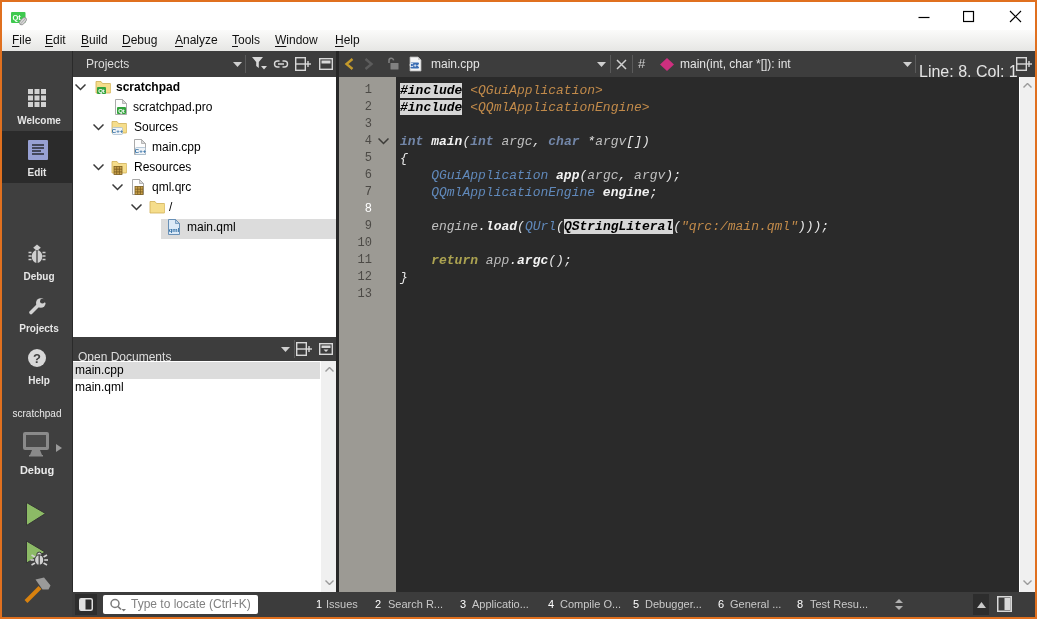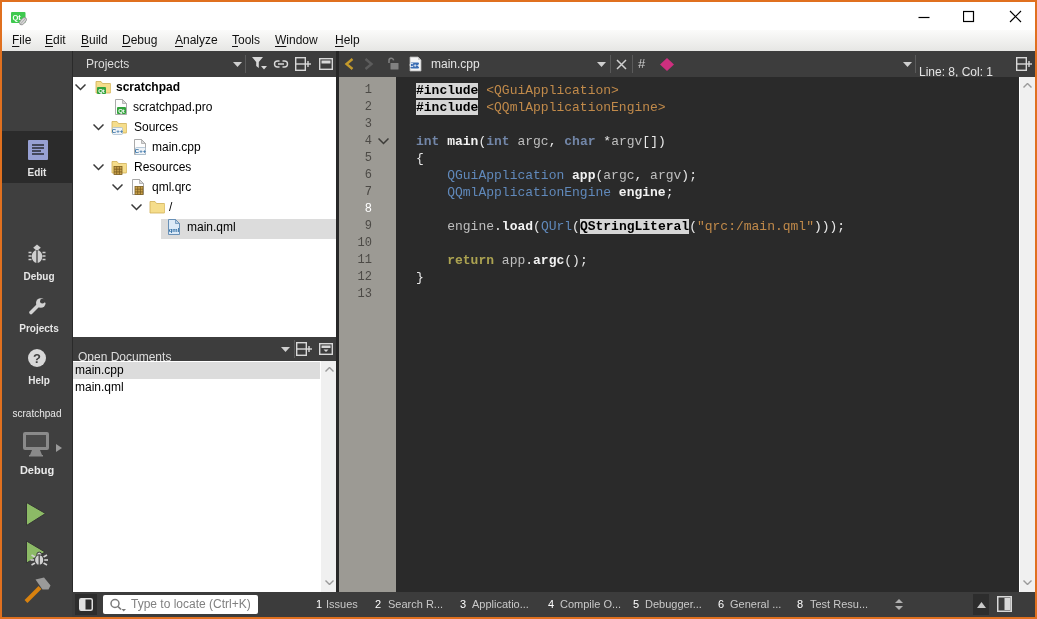--- a/index.html
+++ b/index.html
@@ -25,21 +25,21 @@
   #opendocs-head{left:73px;top:337px;width:263px;height:24px;background:#3d3d3d;}
   #opendocs{left:73px;top:361px;width:263px;height:231px;background:#ffffff;}
   #od-scroll{left:320px;top:361px;width:16px;height:231px;background:#f0f0f0;border-left:1px solid #fff;box-sizing:border-box;}
   
   #gutter{left:339px;top:77px;width:57px;height:515px;background:#9c9a94;}
   #editor{left:396px;top:77px;width:623px;height:515px;background:#2a2a2a;}
   #ed-scroll{left:1019px;top:77px;width:16px;height:515px;background:#f0f0f0;border-left:1px solid #ffffff;box-sizing:border-box;}
   #bottombar{left:72px;top:592px;width:963px;height:25px;background:#3c3c3c;}
   
   pre{margin:0;font-family:"Liberation Mono", monospace;font-size:13px;line-height:17px;}
-  #code{left:416px;top:82px;color:#e8e8e8;}
+  #code{left:400px;top:82px;color:#e8e8e8;font-style:italic;}
   #gutnum{left:339px;top:82px;width:33px;text-align:right;color:#4c4a46;font-size:12px;}
   .hl{background:#d6d6d6;color:#000;font-weight:bold;}
   .str{color:#c18a4a;}
   .kw{color:#7286a8;font-weight:bold;}
   .typ{color:#6089bb;}
   .fn{color:#f2f2f2;font-weight:bold;}
   .prm{color:#bfbfbf;}
   .kwret{color:#aca351;font-weight:bold;}
   .cur{color:#ffffff;}
   
@@ -79,20 +79,36 @@
   <div class="menu" style="left:43px"><u>E</u>dit</div>
   <div class="menu" style="left:79px"><u>B</u>uild</div>
   <div class="menu" style="left:120px"><u>D</u>ebug</div>
   <div class="menu" style="left:173px"><u>A</u>nalyze</div>
   <div class="menu" style="left:230px"><u>T</u>ools</div>
   <div class="menu" style="left:273px"><u>W</u>indow</div>
   <div class="menu" style="left:333px"><u>H</u>elp</div>
 </div>
 <div class="abs" id="sidebar">
 
+  <div class="mode" style="top:28px">
+    <svg width="20" height="20" viewBox="0 0 20 20">
+      <g fill="#d2d2d2">
+        <rect x="1" y="1" width="5" height="5"></rect>
+          <rect x="7.5" y="1" width="5" height="5"></rect>
+          <rect x="14" y="1" width="5" height="5"></rect>
+        <rect x="1" y="7.5" width="5" height="5"></rect>
+          <rect x="7.5" y="7.5" width="5" height="5"></rect>
+          <rect x="14" y="7.5" width="5" height="5"></rect>
+        <rect x="1" y="14" width="5" height="5"></rect>
+          <rect x="7.5" y="14" width="5" height="5"></rect>
+          <rect x="14" y="14" width="5" height="5"></rect>
+      </g>
+    </svg>
+    <div class="lbl">Welcome</div>
+  </div>
 
   <div class="mode" style="top:80px;height:52px;background:#2b2b2b;left:0;width:72px">
     <svg style="left:26px" width="20" height="20" viewBox="0 0 20 20">
       <rect x="0" y="0" width="20" height="20" rx="1" fill="#97a0d3"></rect>
       <g stroke="#30333e" stroke-width="1.6">
         <line x1="4" y1="5" x2="16" y2="5"></line>
         <line x1="4" y1="8" x2="16" y2="8"></line>
         <line x1="4" y1="11" x2="13" y2="11"></line>
         <line x1="4" y1="14" x2="16" y2="14"></line>
       </g>
@@ -218,25 +234,26 @@
     </svg>
   <div class="abs" style="left:271px;top:4px;width:1px;height:18px;background:#5a5a5a"></div>
   <svg class="abs" style="left:277px;top:8px" width="11" height="11">
       <path d="M1 1 L10 10 M10 1 L1 10" stroke="#d0d0d0" stroke-width="1.5"></path>
     </svg>
   <div class="abs" style="left:293px;top:4px;width:1px;height:18px;background:#5a5a5a"></div>
   <div class="abs" style="left:299px;top:0;height:26px;line-height:26px;font-size:13px;color:#d0d0d0">#</div>
   <svg class="abs" style="left:321px;top:7px" width="14" height="13">
       <polygon points="7,0 14,6.5 7,13 0,6.5" fill="#ce2f7f"></polygon>
     </svg>
+  <div class="abs" style="left:341px;top:0;height:26px;line-height:26px;font-size:12px;color:#e4e4e4">main(int, char *[]): int</div>
   <svg class="abs" style="left:564px;top:11px" width="9" height="5">
       <polygon points="0,0 9,0 4.5,5" fill="#cfcfcf"></polygon>
     </svg>
   <div class="abs" style="left:576px;top:4px;width:1px;height:18px;background:#5a5a5a"></div>
-  <div class="abs" style="left:580px;top:8px;height:26px;line-height:26px;font-size:12px;color:#e4e4e4">Line: 8, Col: 1</div>
+  <div class="abs" style="left:580px;top:8px;height:26px;line-height:26px;font-size:16px;color:#e4e4e4">Line: 8, Col: 1</div>
   <svg class="abs" style="left:677px;top:6px" width="16" height="14" viewBox="0 0 16 14">
     <rect x="0.7" y="0.7" width="9.6" height="12.6" fill="none" stroke="#d8d8d8" stroke-width="1.4"></rect>
     <line x1="0.7" y1="7" x2="10.3" y2="7" stroke="#d8d8d8" stroke-width="1.4"></line>
     <line x1="13" y1="4" x2="13" y2="10" stroke="#d8d8d8" stroke-width="1.4"></line>
     <line x1="10" y1="7" x2="16" y2="7" stroke="#d8d8d8" stroke-width="1.4"></line>
   </svg>
 </div>
 <div class="abs" id="vsep1"></div>
 <div class="abs" id="tree-panel">
   <div class="abs" style="left:88px;top:142px;width:175px;height:20px;background:#dcdcdc"></div>

